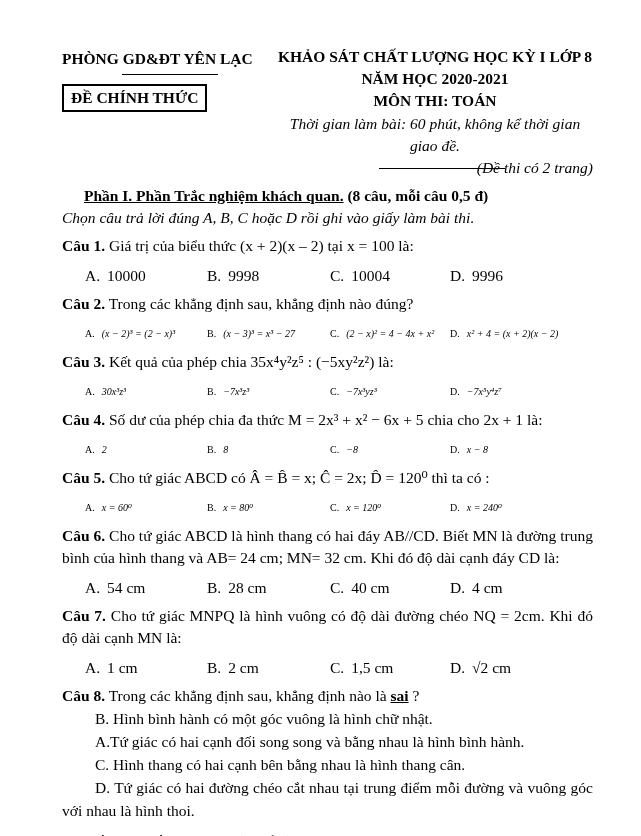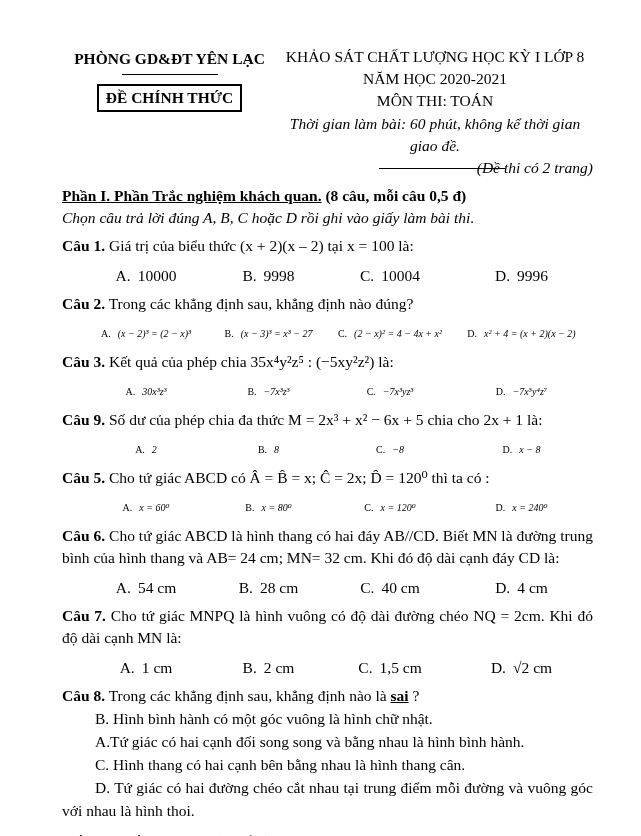--- a/index.html
+++ b/index.html
@@ -6,44 +6,44 @@
   body {
     width:641px; height:836px; overflow:hidden;
     background:#ffffff; color:#000000;
     font-family:"Liberation Serif","DejaVu Serif",serif;
     font-size:15.5px; line-height:22px;
   }
   .page { padding:46px 48px 0 62px; }
 
   
   .header { display:flex; }
-  .h-left { width:215px; text-align:center; padding-top:2px; flex:0 0 auto; }
+  .h-left { width:215px; text-align:left; padding-top:2px; flex:0 0 auto; }
   .org { font-weight:bold; white-space:nowrap; }
   .org-rule { width:96px; border-top:1.5px solid #000; margin:4px auto 0; height:0; }
   .exam-box { display:inline-block; border:2px solid #000; padding:1px 7px; margin-top:9px; font-weight:bold; }
   .h-right { flex:1 1 auto; text-align:center; }
-  .t-bold { font-weight:normal; }
+  .t-bold { font-weight:bold; }
   .t-italic { font-style:italic; margin-top:1px; }
   .t5-row { position:relative; text-align:right; font-style:italic; height:22px; }
   .t5-rule { position:absolute; right:88px; top:11px; width:126px; border-top:1.6px solid #000; height:0; }
 
   
   .p1-head { margin:6px 0 0; }
-  .head-u { font-weight:bold; text-decoration:underline; }
+  .head-u { font-weight:bold; text-decoration:underline;margin-left:22px; }
   .head-rest { font-weight:bold; }
   .p2-head { margin:8px 0 0; font-weight:bold; }
   .p2-head .head-rest { font-weight:bold; }
   .instruction { font-style:italic; margin:0; }
 
   
   .q-text { margin:6px 0 0; text-align:justify; }
   .q-label { font-weight:bold; }
   .emph { font-weight:bold; text-decoration:underline; }
   .opts { display:grid; grid-template-columns:122px 123px 120px auto; padding-left:23px; margin:8px 0 0; }
-  .opt { white-space:nowrap;text-align:center; }
+  .opt { white-space:nowrap; }
   .opt .k { margin-right:7px; }
   .opts.math { font-size:10px; }
   .opts.math .v { font-style:italic; }
   .stmt { margin:0; text-indent:33px; text-align:justify; line-height:23px; }
 </style>
 </head>
 <body>
 
 <div class="page">
 
@@ -92,21 +92,21 @@
     <p class="q-text"><b class="q-label">Câu 3.</b><span> Kết quả của phép chia 35x⁴y²z⁵ : (−5xy²z²) là:</span></p>
     <div class="opts math">
       <span class="opt"><span class="k">A.</span><span class="v">30x³z³</span></span>
       <span class="opt"><span class="k">B.</span><span class="v">−7x³z³</span></span>
       <span class="opt"><span class="k">C.</span><span class="v">−7x³yz³</span></span>
       <span class="opt"><span class="k">D.</span><span class="v">−7x⁵y⁴z⁷</span></span>
     </div>
   </div>
 
   <div>
-    <p class="q-text"><b class="q-label">Câu 9.</b><span> Số dư của phép chia  đa thức M = 2x³ + x² − 6x + 5  chia cho 2x + 1 là:</span></p>
+    <p class="q-text"><b class="q-label">Câu 4.</b><span> Số dư của phép chia  đa thức M = 2x³ + x² − 6x + 5  chia cho 2x + 1 là:</span></p>
     <div class="opts math">
       <span class="opt"><span class="k">A.</span><span class="v">2</span></span>
       <span class="opt"><span class="k">B.</span><span class="v">8</span></span>
       <span class="opt"><span class="k">C.</span><span class="v">−8</span></span>
       <span class="opt"><span class="k">D.</span><span class="v">x − 8</span></span>
     </div>
   </div>
 
   <div>
     <p class="q-text"><b class="q-label">Câu 5.</b><span> Cho tứ giác ABCD có Â = B̂ = x;  Ĉ = 2x; D̂ = 120⁰  thì ta có :</span></p>

